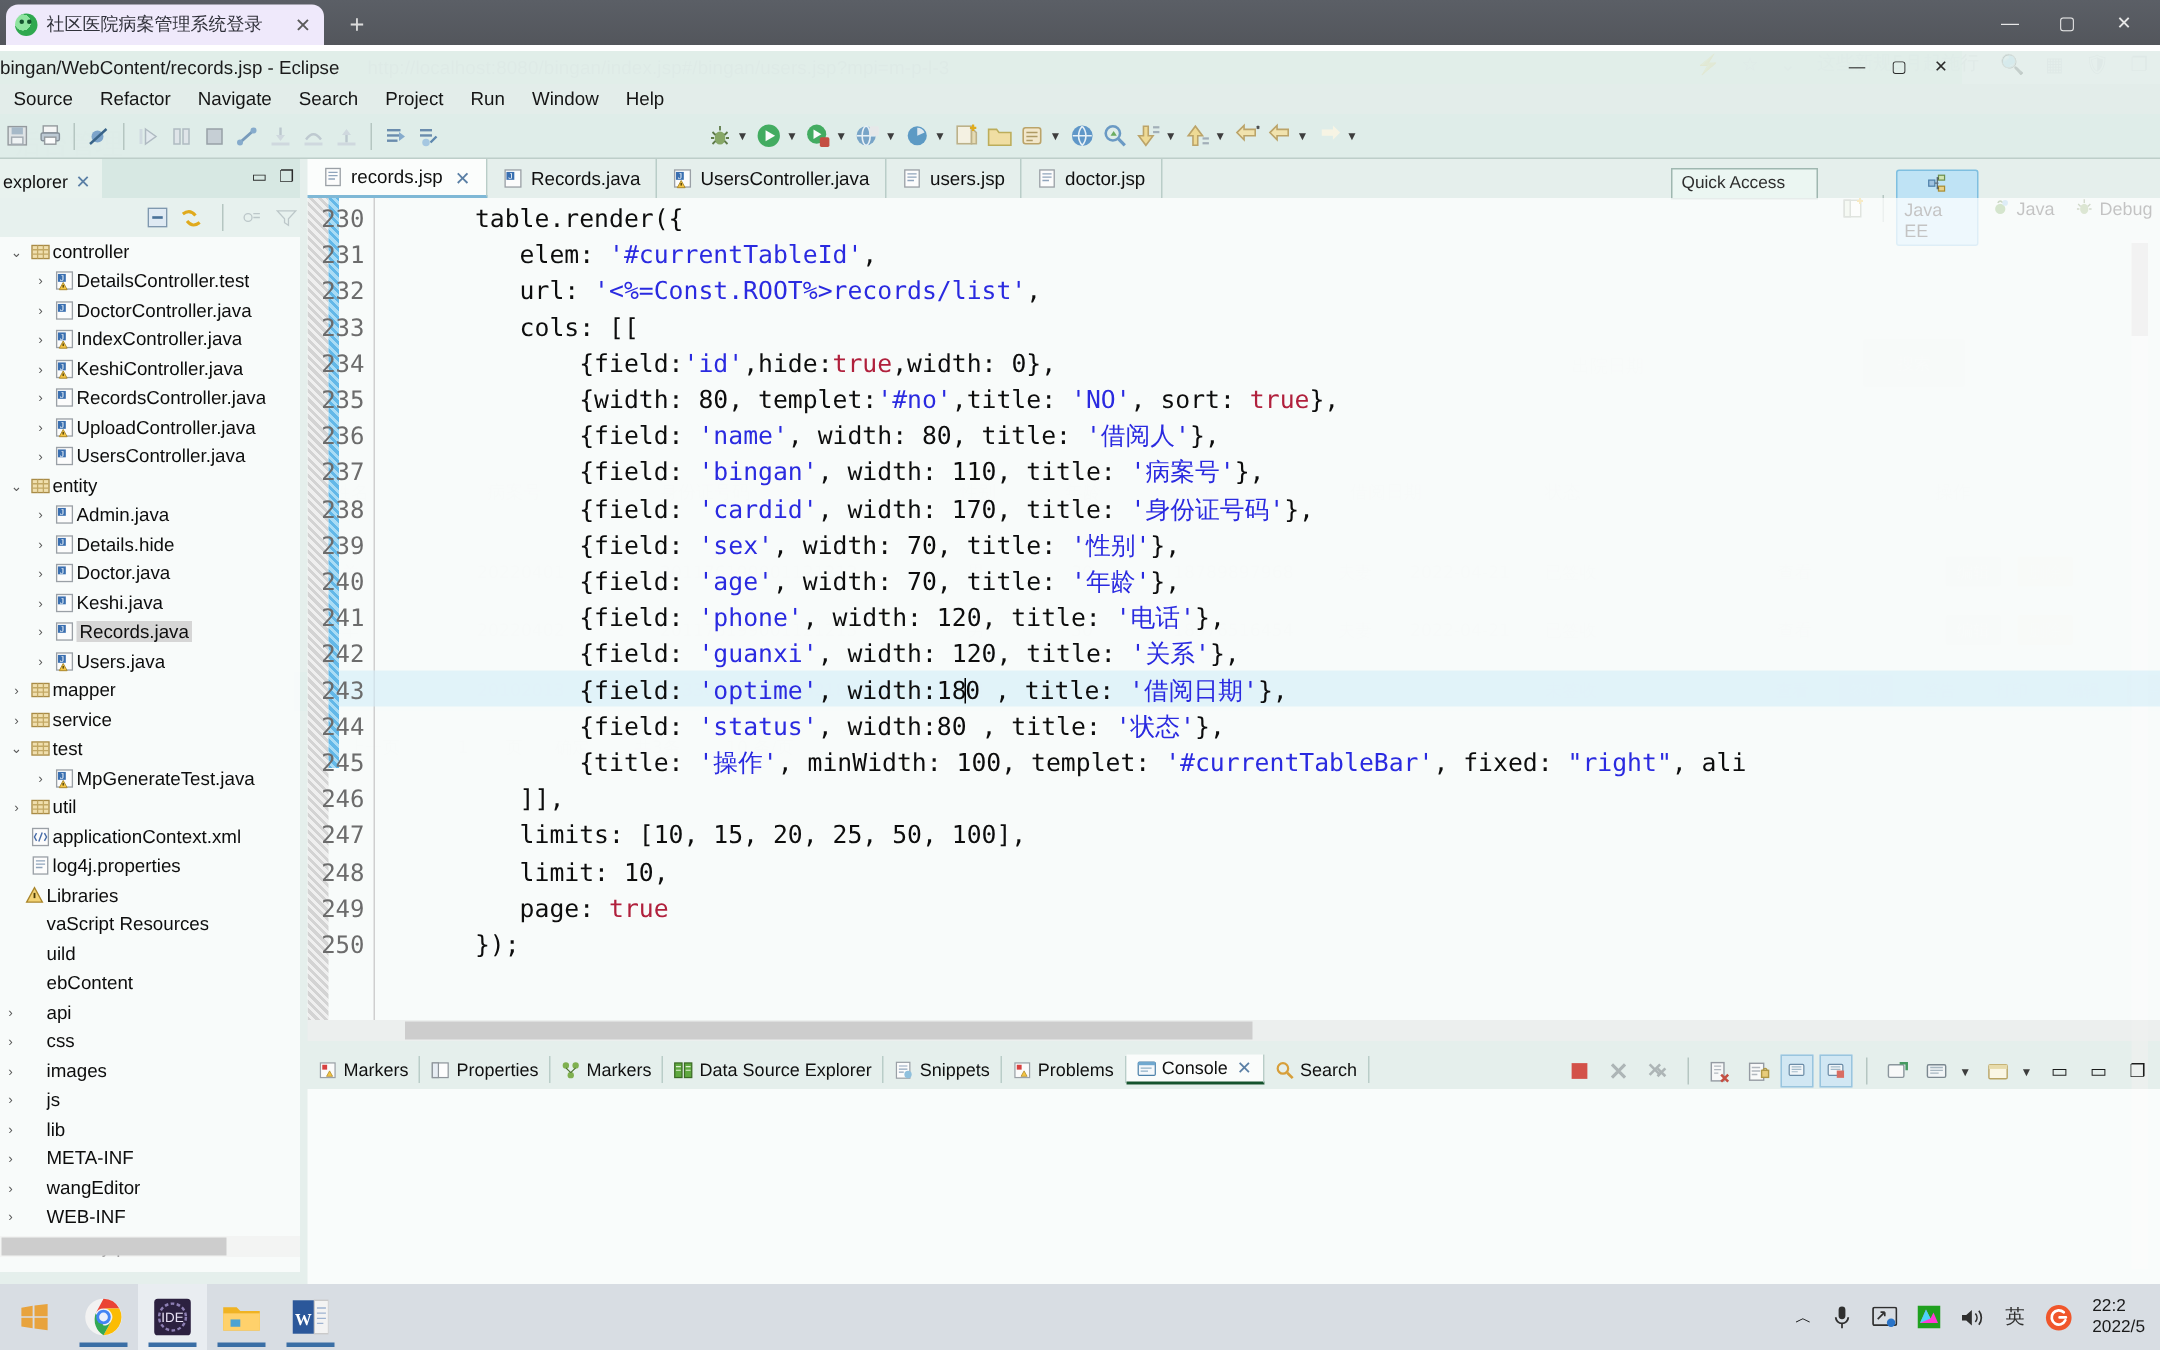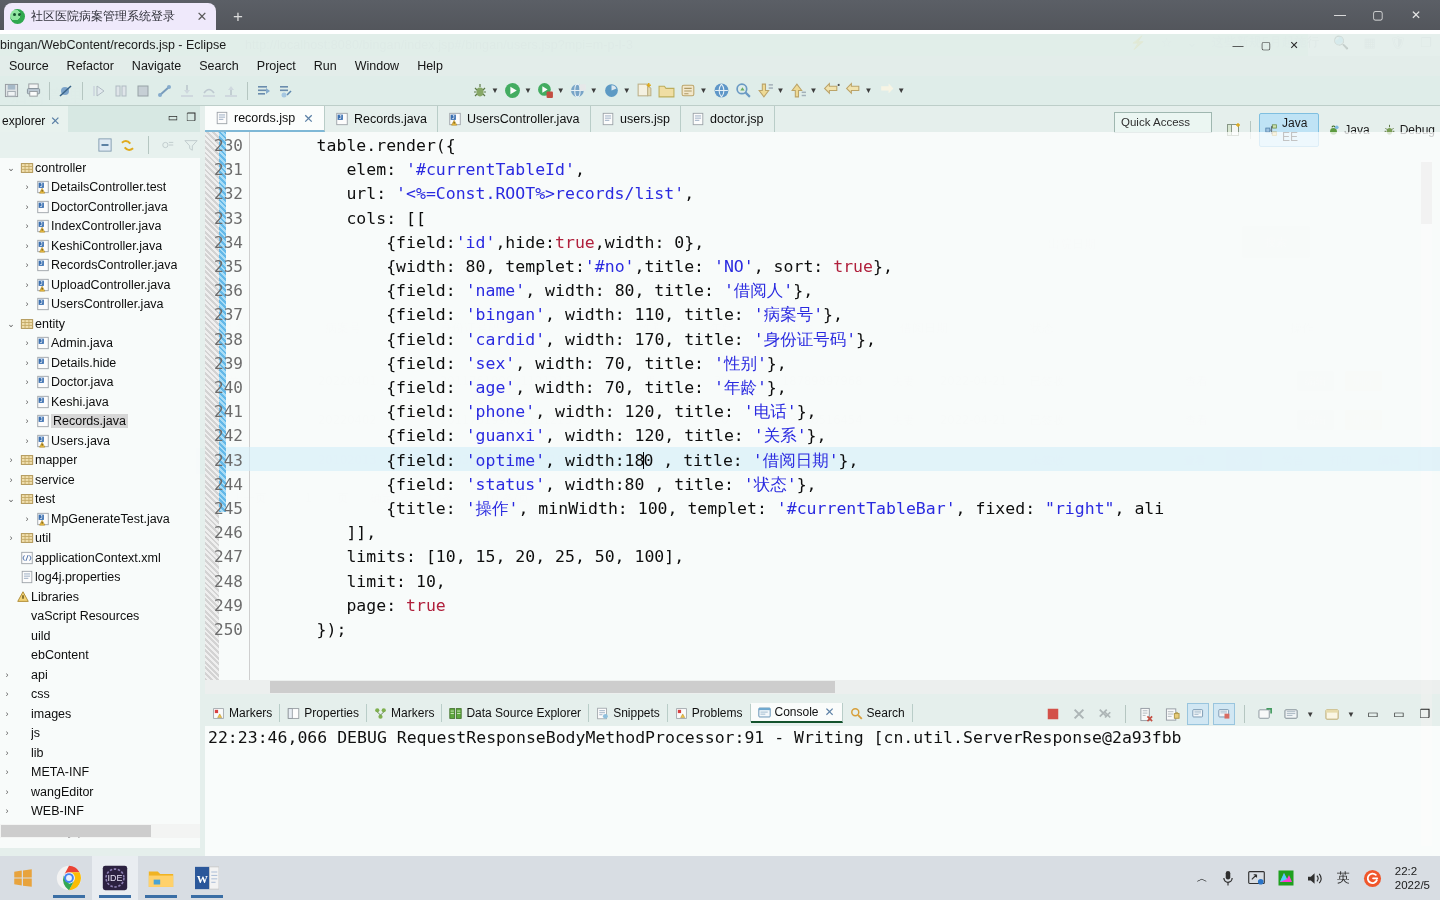--- a/index.html
+++ b/index.html
@@ -82,21 +82,21 @@
   .tb-ico{width:22px;height:22px;display:inline-flex;align-items:center;justify-content:center;opacity:.88;}
   .tb-sep{width:1px;height:18px;background:#b5c6c1;margin:0 5px;}
   .tb-caret{font-size:8px;color:#3d3d3d;margin-right:3px;}
   .quickaccess{
     position:absolute; left:1114px; top:78px; width:98px; height:21px;
     border:1px solid #9fb7b0; background:rgba(235,246,243,.9);
     font-size:11.5px; color:#2e2e2e; line-height:19px; padding-left:6px;
   }
   .persp{position:absolute; top:79px; display:flex; align-items:center; gap:3px; font-size:12px; color:#1a1a1a;}
   .persp-btn{display:flex;align-items:center;gap:4px;padding:2px 5px;border-radius:2px;}
-  .persp-btn.active{background:#bfe3f5;border:1px solid #7fbfe0;}
+  .persp-btn.active{background:#bfe3f5;border:1px solid #7fbfe0;flex-direction:column;}
 
   
   .pe-tabbar{
     position:absolute; left:0; top:72px; width:200px; height:26px;
     background:rgba(208,228,222,0.65);
   }
   .pe-tab{
     position:absolute;left:0;top:0;height:26px;padding:4px 8px 0 2px;
     font-size:12px;color:#111; display:flex;align-items:center;gap:5px;
     background:rgba(245,250,248,.55);
@@ -1099,21 +1099,20 @@
           <rect x="1" y="3" width="13" height="10" rx="1" fill="#fdf7e4" stroke="#b39a52"></rect>
           <rect x="1" y="3" width="13" height="3" fill="#e8d9a3"></rect>
         </svg>
       </span>
     <span class="tb-caret">▼</span>
     <span class="tb-ico">▭</span>
     <span class="tb-ico">▭</span>
     <span class="tb-ico">❐</span>
   </div>
   <div class="cn-body" id="console">
-      <div class="cn-line">22:23:46,066 DEBUG RequestResponseBodyMethodProcessor:91 - Writing [cn.util.ServerResponse@2a93fbb</div>
     </div>
   <div class="cn-hscroll"></div>
 
   <div class="statusbar">
     <span class="sb-cell" style="left:915px;">Writable</span>
     <span class="sb-cell" style="left:1020px;">Smart Insert</span>
     <span class="sb-cell" style="left:1125px;">243 : 43</span>
     <span class="sb-icons">
       <span>⌸</span>
       <span>⟳</span>

